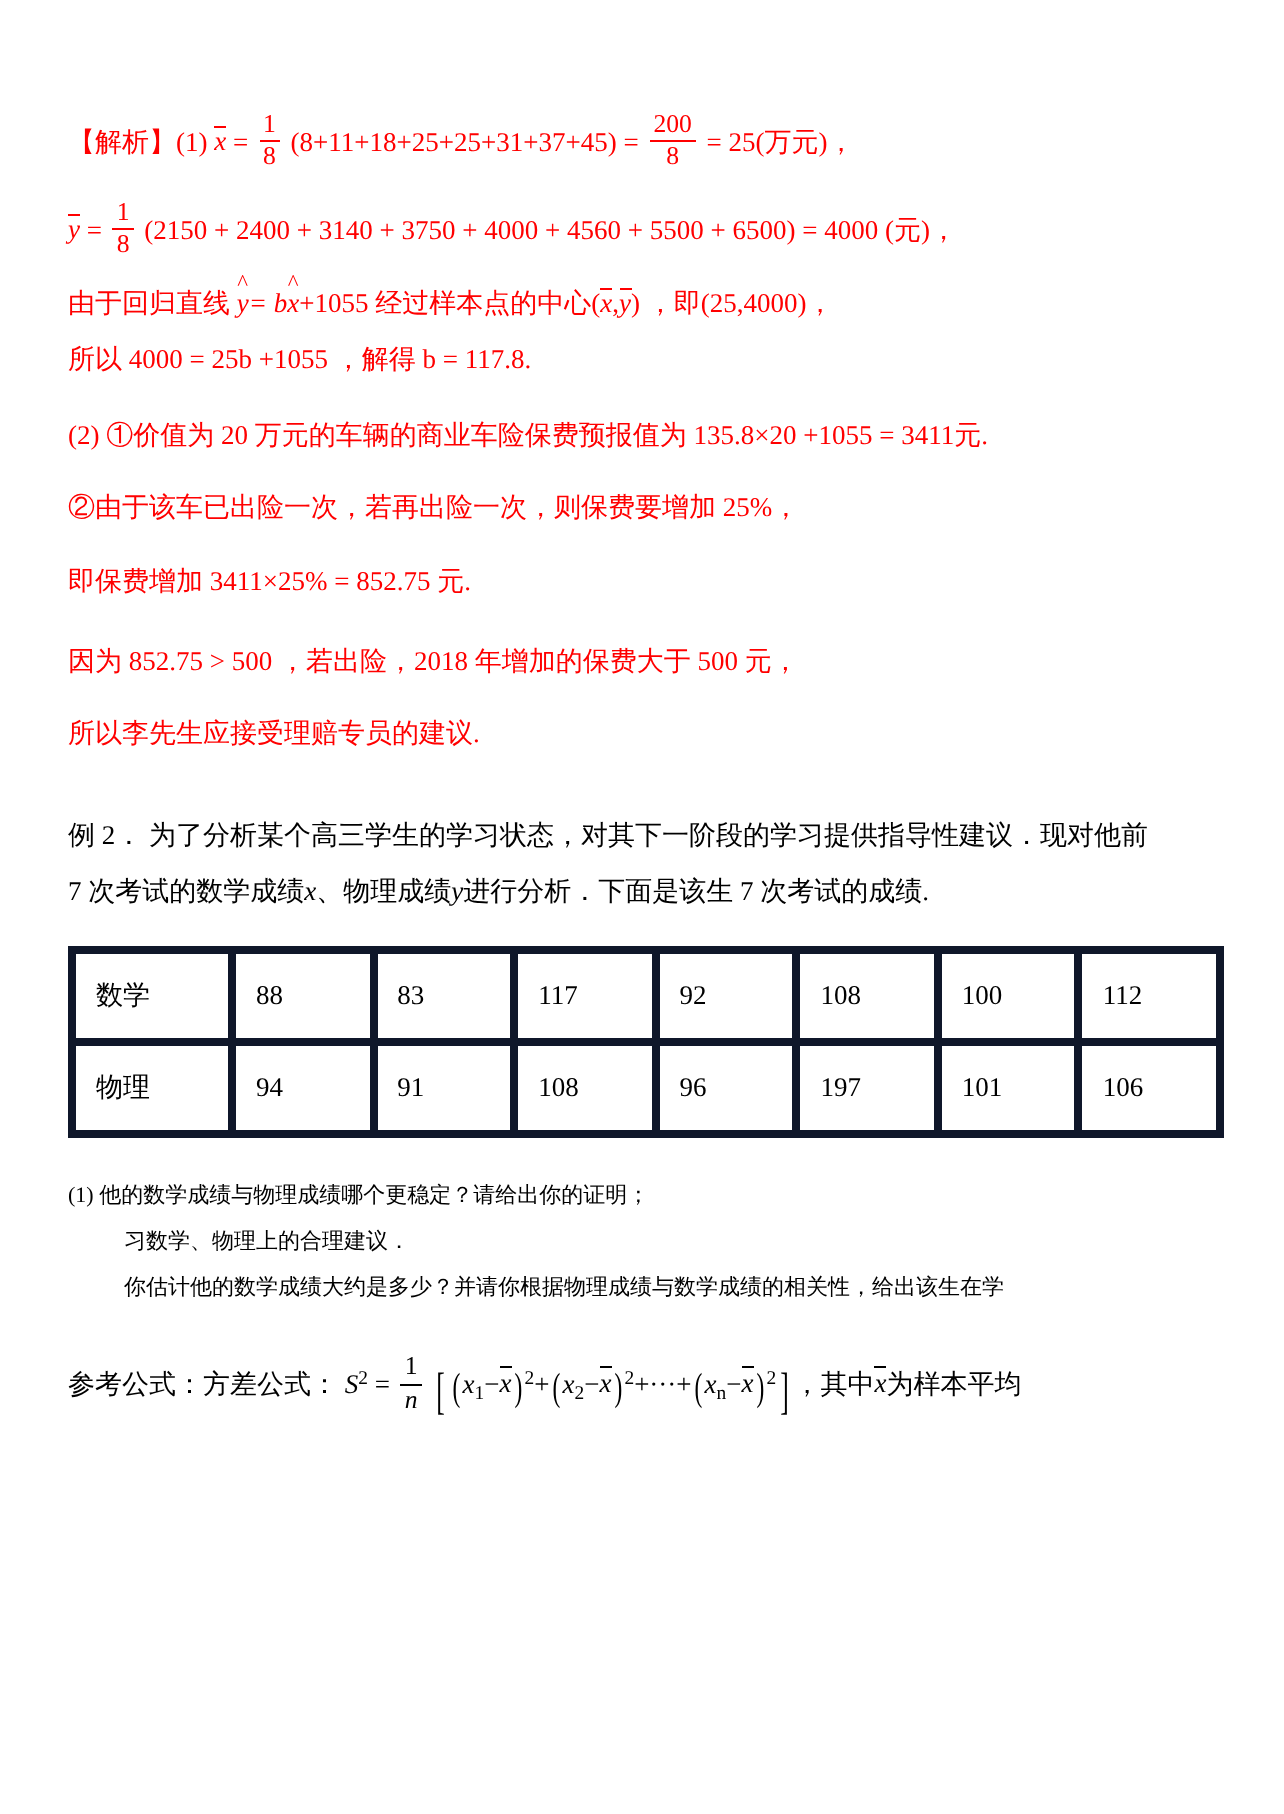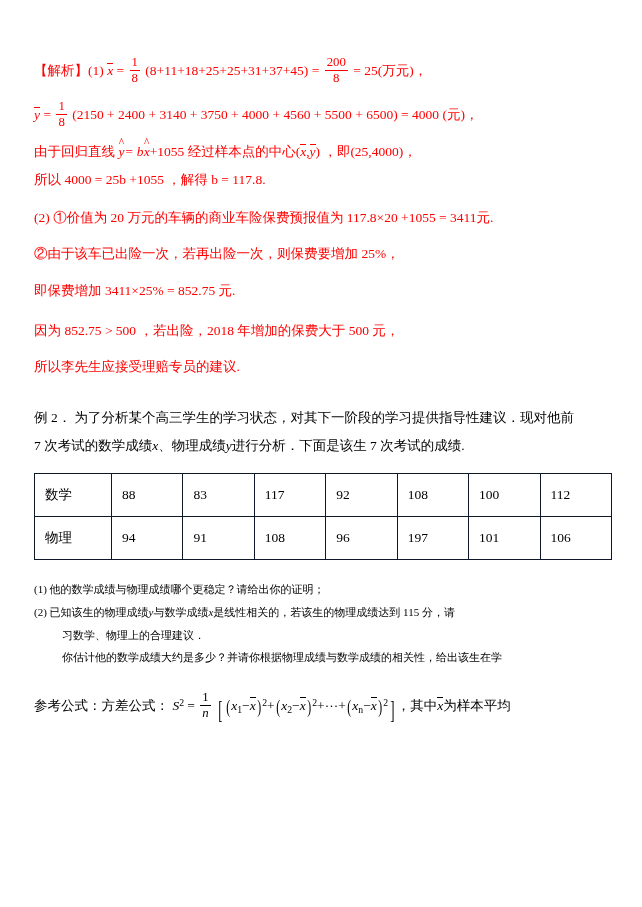--- a/index.html
+++ b/index.html
@@ -106,21 +106,21 @@
   }
   .para-block { margin-top: 30px; }
 
   table.scores {
     border-collapse: collapse;
     width: 578px;
     margin-top: 14px;
     table-layout: fixed;
   }
   table.scores td {
-    border: 1px solid #0f172a;
+    border: 4px solid #0f172a;
     height: 42px;
     padding: 0 0 0 10px;
     font-size: 13.5px;
     vertical-align: middle;
   }
   table.scores td.lbl { width: 66px; }
 
   .qlist { margin-top: 18px; }
   .q { font-size: 11px; line-height: 2.05; }
 
@@ -183,21 +183,21 @@
 
     <div class="line sol red">
       <span>所以</span>
       <span class="up">4000 = 25b +1055</span>
       <span>，解得</span>
       <span class="up">b = 117.8</span><span>.</span>
     </div>
 
     <div class="line sol red" style="margin-top:24px;">
       <span>(2)</span>
-      <span>①价值为 20 万元的车辆的商业车险保费预报值为 117.8×20 +1055 = 3411元.</span>
+      <span>①价值为 20 万元的车辆的商业车险保费预报值为 135.8×20 +1055 = 3411元.</span>
     </div>
 
     <div class="line sol red" style="margin-top:22px;">
       <span>②由于该车已出险一次，若再出险一次，则保费要增加 25%，</span>
     </div>
 
     <div class="line sol red" style="margin-top:22px;">
       <span>即保费增加 3411×25% = 852.75 元.</span>
     </div>
 
@@ -235,23 +235,20 @@
           <td>96</td>
           <td>197</td>
           <td>101</td>
           <td>106</td>
         </tr>
       </tbody>
         </table>
 
       <div class="qlist">
         <div class="q">(1)  他的数学成绩与物理成绩哪个更稳定？请给出你的证明；</div>
-        <div class="q">
-          <span>(2)  已知该生的物理成绩</span><span class="math">y</span><span>与数学成绩</span><span class="math">x</span><span>是线性相关的，若该生的物理成绩达到 115 分，请</span>
-        </div>
         <div class="q" style="margin-left:28px;">习数学、物理上的合理建议．</div>
         <div class="q" style="margin-left:28px;">你估计他的数学成绩大约是多少？并请你根据物理成绩与数学成绩的相关性，给出该生在学</div>
       </div>
 
       <div class="formula-line">
         <span>参考公式：方差公式：</span>
         <span class="math">S</span><span class="sup">2</span>
         <span class="up">=</span>
         <span class="frac"><span class="num">1</span><span class="den math">n</span></span>
         <span class="bkt">[</span><span class="sq-paren">(</span><span class="math">x</span><span class="sub">1</span><span class="up">−</span><span class="math"><span class="bar">x</span></span><span class="sq-paren">)</span><span class="sup">2</span><span class="up">+</span><span class="sq-paren">(</span><span class="math">x</span><span class="sub">2</span><span class="up">−</span><span class="math"><span class="bar">x</span></span><span class="sq-paren">)</span><span class="sup">2</span><span class="up">+···+</span><span class="sq-paren">(</span><span class="math">x</span><span class="sub">n</span><span class="up">−</span><span class="math"><span class="bar">x</span></span><span class="sq-paren">)</span><span class="sup">2</span><span class="bkt">]</span><span>，其中</span><span class="math"><span class="bar">x</span></span><span>为样本平均</span>

